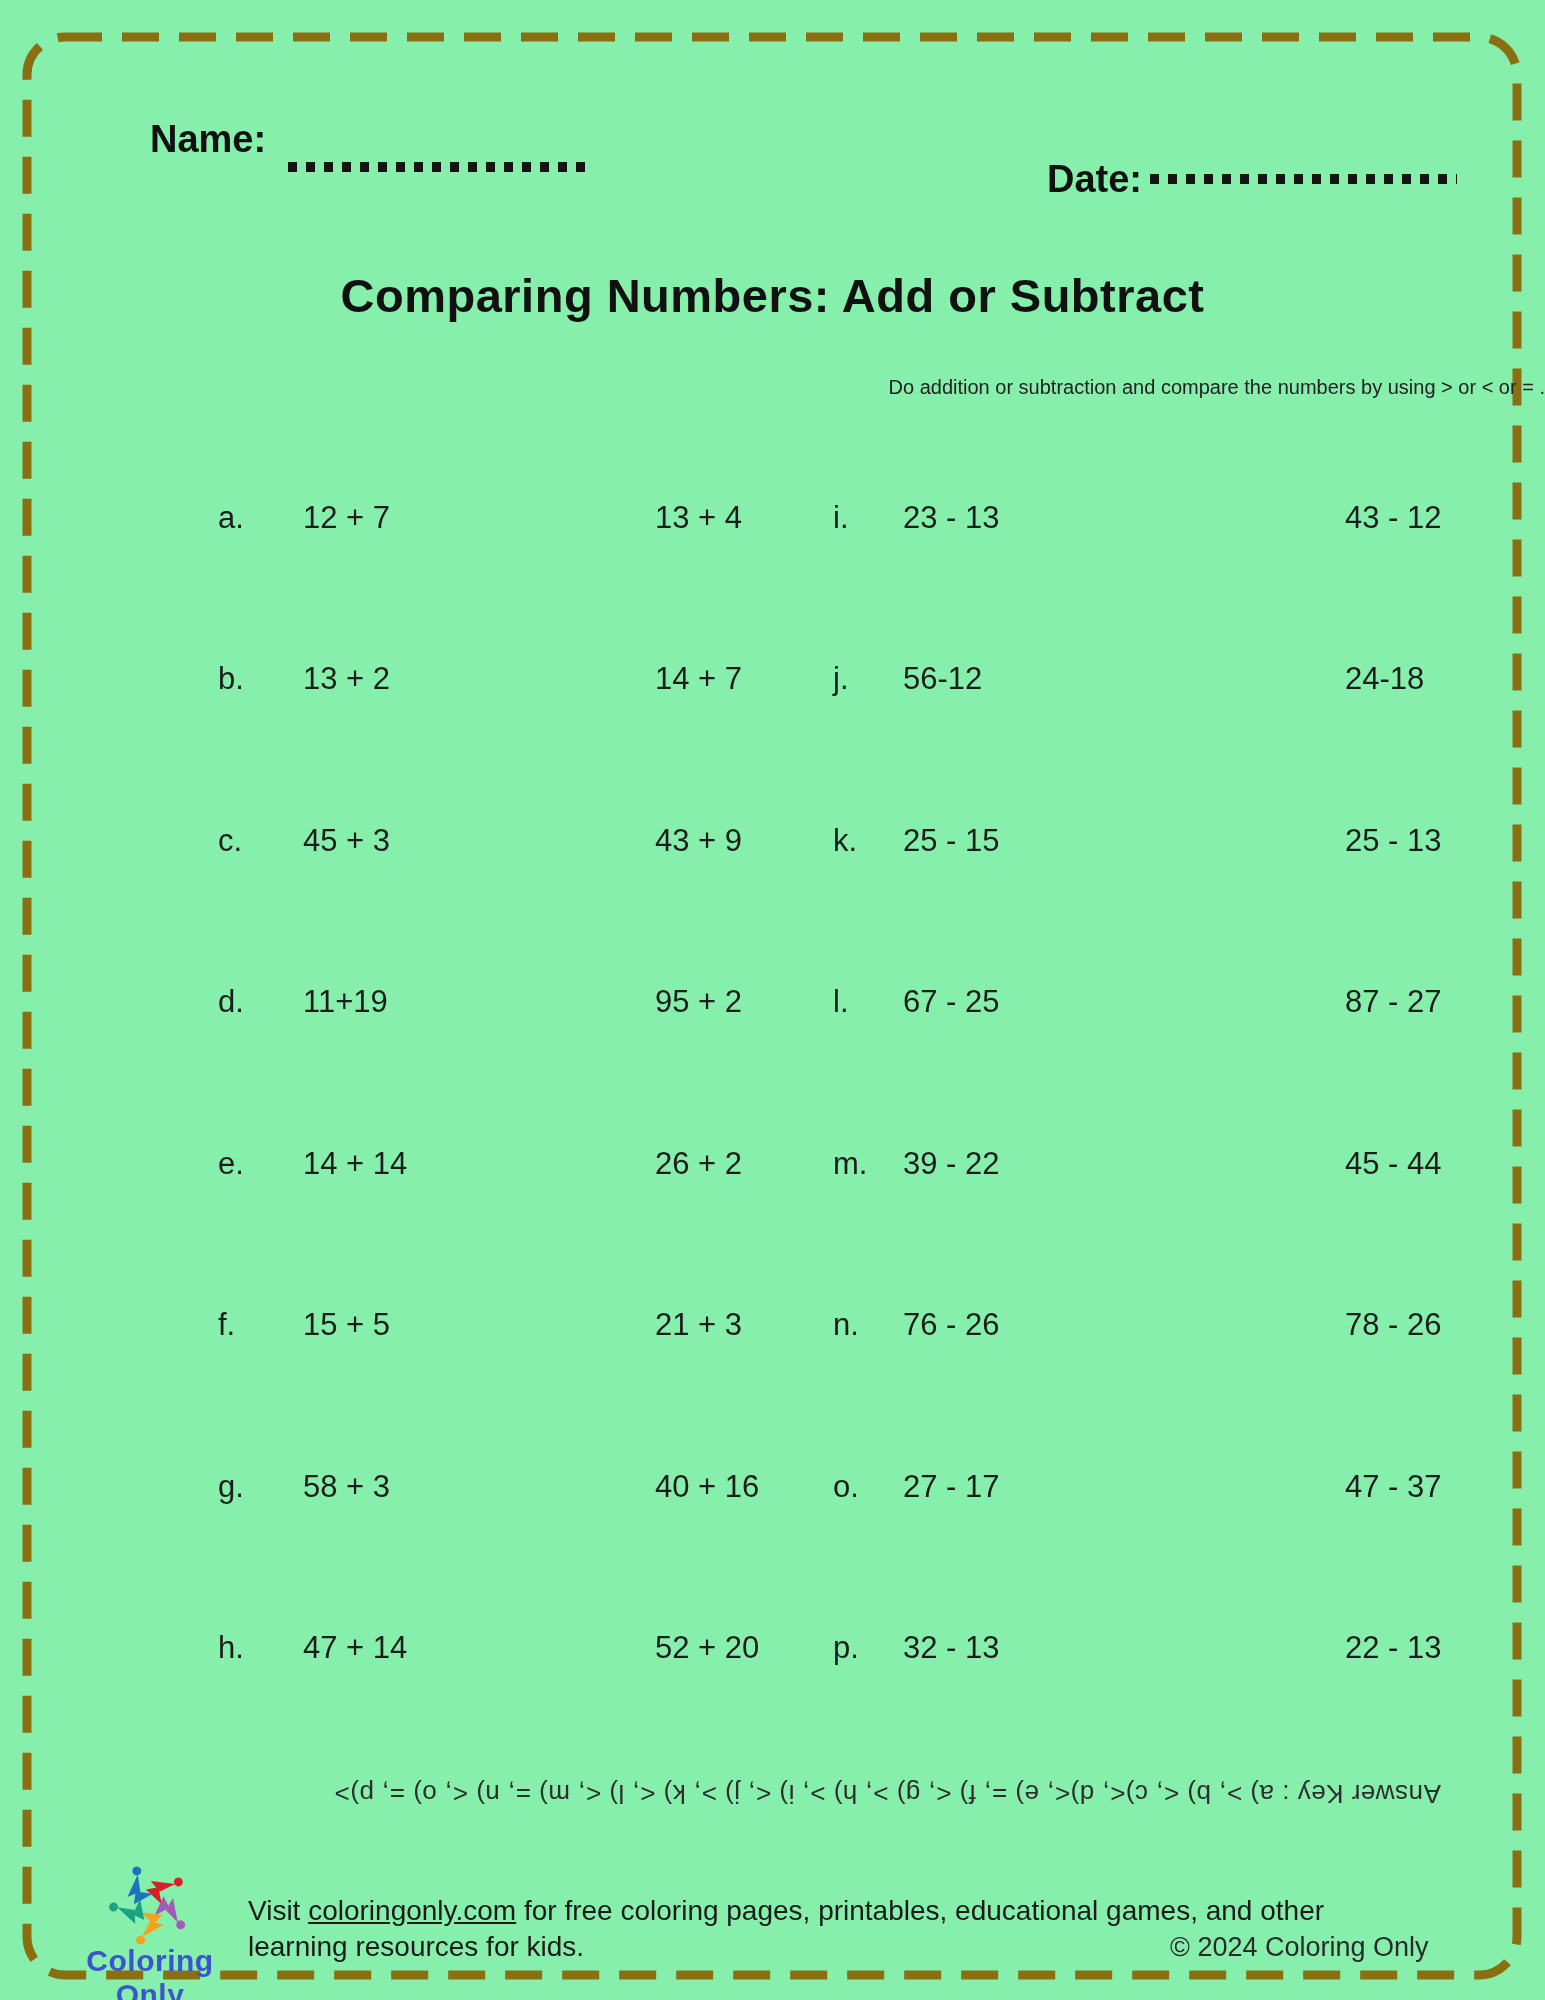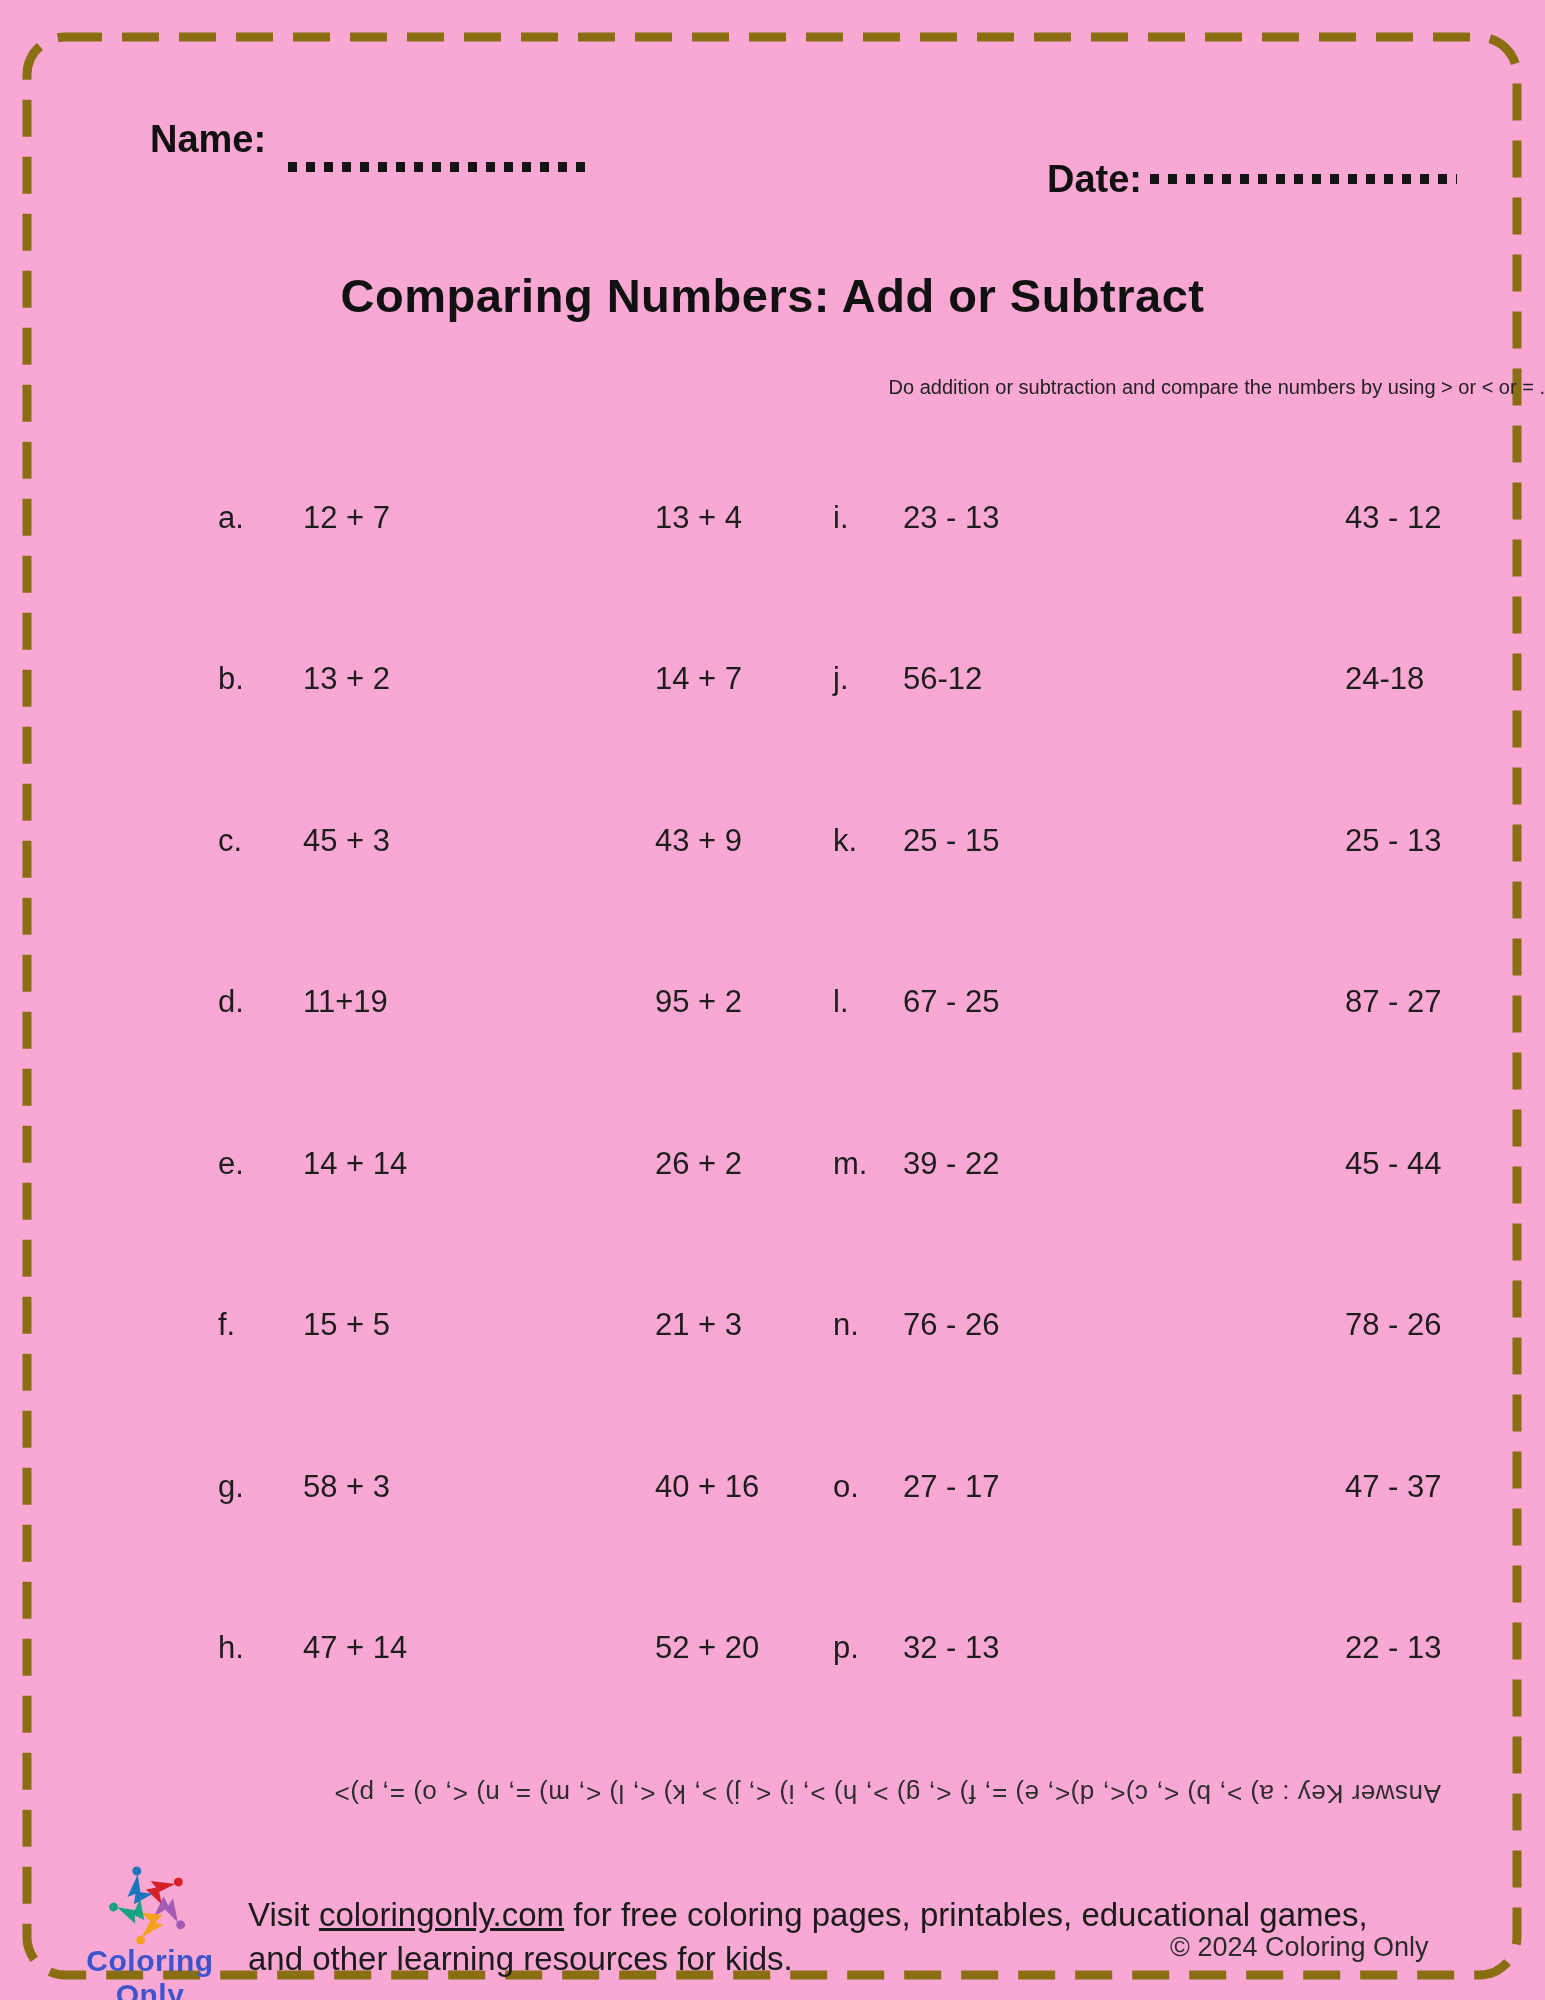--- a/index.html
+++ b/index.html
@@ -1,18 +1,18 @@
 <!DOCTYPE html>
 <html><head>
 <meta charset="utf-8">
 <style>
   html,body{margin:0;padding:0;background:#e8e8e8;}
   .page{
     position:relative;width:1545px;height:2000px;margin:0 auto;
-    background:#f9a8d4;overflow:hidden;
+    background:#86efac;overflow:hidden;
     font-family:"Liberation Sans", sans-serif;color:#1d1d1d;
   }
   .border-svg{position:absolute;left:0;top:0;}
   .label-bold{position:absolute;font-size:38px;font-weight:700;color:#111;}
   .name-label{left:150px;top:118px;}
   .date-label{left:1047px;top:122px;margin-top:36px;}
   .dots{
     position:absolute;height:10px;
     background:repeating-linear-gradient(90deg,#141414 0 9px,transparent 9px 18px);
   }
@@ -33,21 +33,21 @@
   .answer-key{
     position:absolute;left:265px;top:1765px;width:1245px;height:44px;
     transform:rotate(180deg);text-align:center;
     font-size:26px;color:#2e2e2e;letter-spacing:0.5px;white-space:nowrap;
   }
   .logo{position:absolute;left:70px;top:1866px;width:160px;text-align:center;}
   .logo svg{display:block;margin:0 auto;}
   .logo-text{font-size:30px;font-weight:700;color:#3c55cc;letter-spacing:0.5px;}
   .footer-text{
     position:absolute;left:248px;top:1893px;width:1150px;
-    font-size:33px;line-height:44px;color:#1b1b1b;
+    font-size:28px;line-height:36px;color:#1b1b1b;
   }
   .footer-text a{color:#1b1b1b;text-decoration:underline;}
   .copyright{
     position:absolute;left:1170px;top:1932px;font-size:27px;color:#2a2a2a;
   }
 </style>
 </head>
 <body>
 
 <div class="page">

